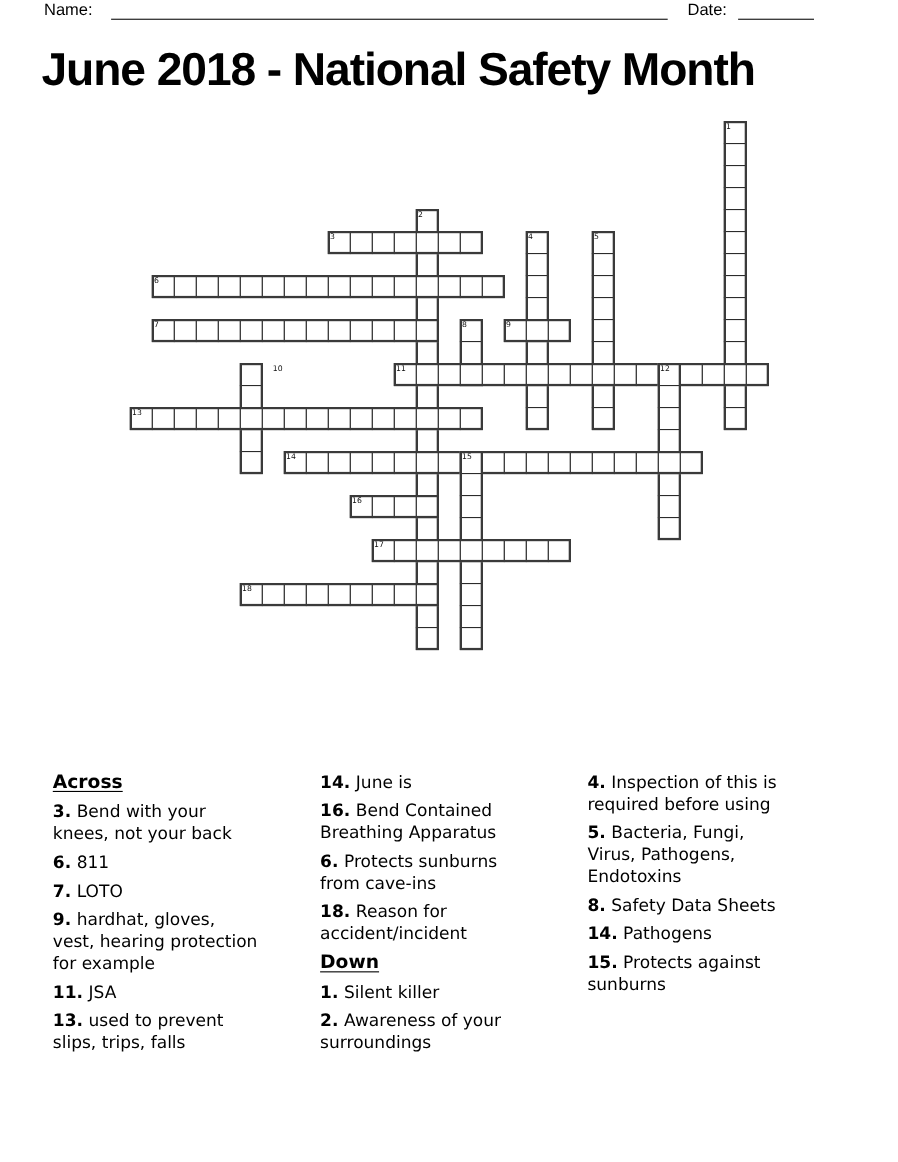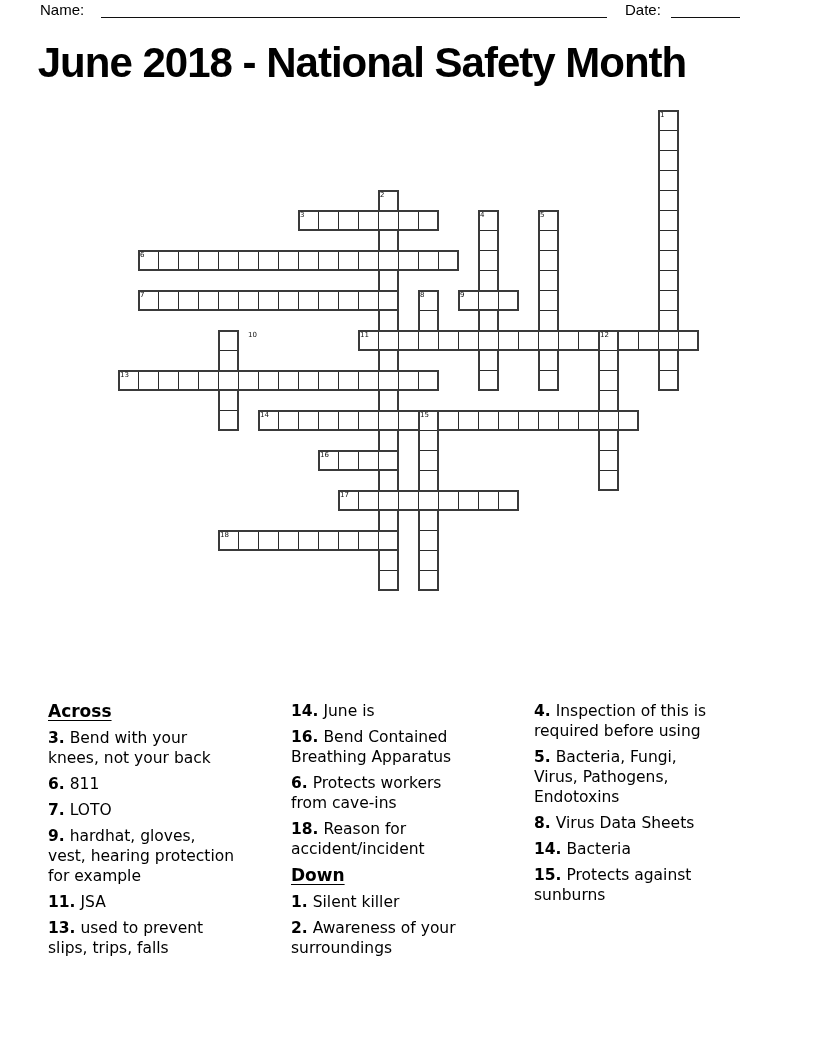--- a/index.html
+++ b/index.html
@@ -290,34 +290,34 @@
 vest, hearing protection
 for example</span></p>
       <p class="clue"><span class="clue-num">11.</span><span class="clue-text">JSA</span></p>
       <p class="clue"><span class="clue-num">13.</span><span class="clue-text">used to prevent
 slips, trips, falls</span></p>
     </div>
   <div class="clue-col" id="cluecol2">
       <p class="clue"><span class="clue-num">14.</span><span class="clue-text">June is</span></p>
       <p class="clue"><span class="clue-num">16.</span><span class="clue-text">Bend Contained
 Breathing Apparatus</span></p>
-      <p class="clue"><span class="clue-num">6.</span><span class="clue-text">Protects workers
+      <p class="clue"><span class="clue-num">6.</span><span class="clue-text">Protects sunburns
 from cave-ins</span></p>
       <p class="clue"><span class="clue-num">18.</span><span class="clue-text">Reason for
 accident/incident</span></p>
       <div class="clue-heading">Down</div>
       <p class="clue"><span class="clue-num">1.</span><span class="clue-text">Silent killer</span></p>
       <p class="clue"><span class="clue-num">2.</span><span class="clue-text">Awareness of your
 surroundings</span></p>
     </div>
   <div class="clue-col" id="cluecol3">
       <p class="clue"><span class="clue-num">4.</span><span class="clue-text">Inspection of this is
 required before using</span></p>
       <p class="clue"><span class="clue-num">5.</span><span class="clue-text">Bacteria, Fungi,
 Virus, Pathogens,
 Endotoxins</span></p>
-      <p class="clue"><span class="clue-num">8.</span><span class="clue-text">Virus Data Sheets</span></p>
-      <p class="clue"><span class="clue-num">14.</span><span class="clue-text">Bacteria</span></p>
+      <p class="clue"><span class="clue-num">8.</span><span class="clue-text">Safety Data Sheets</span></p>
+      <p class="clue"><span class="clue-num">14.</span><span class="clue-text">Pathogens</span></p>
       <p class="clue"><span class="clue-num">15.</span><span class="clue-text">Protects against
 sunburns</span></p>
     </div>
 
 </div>
 
 </body></html>

